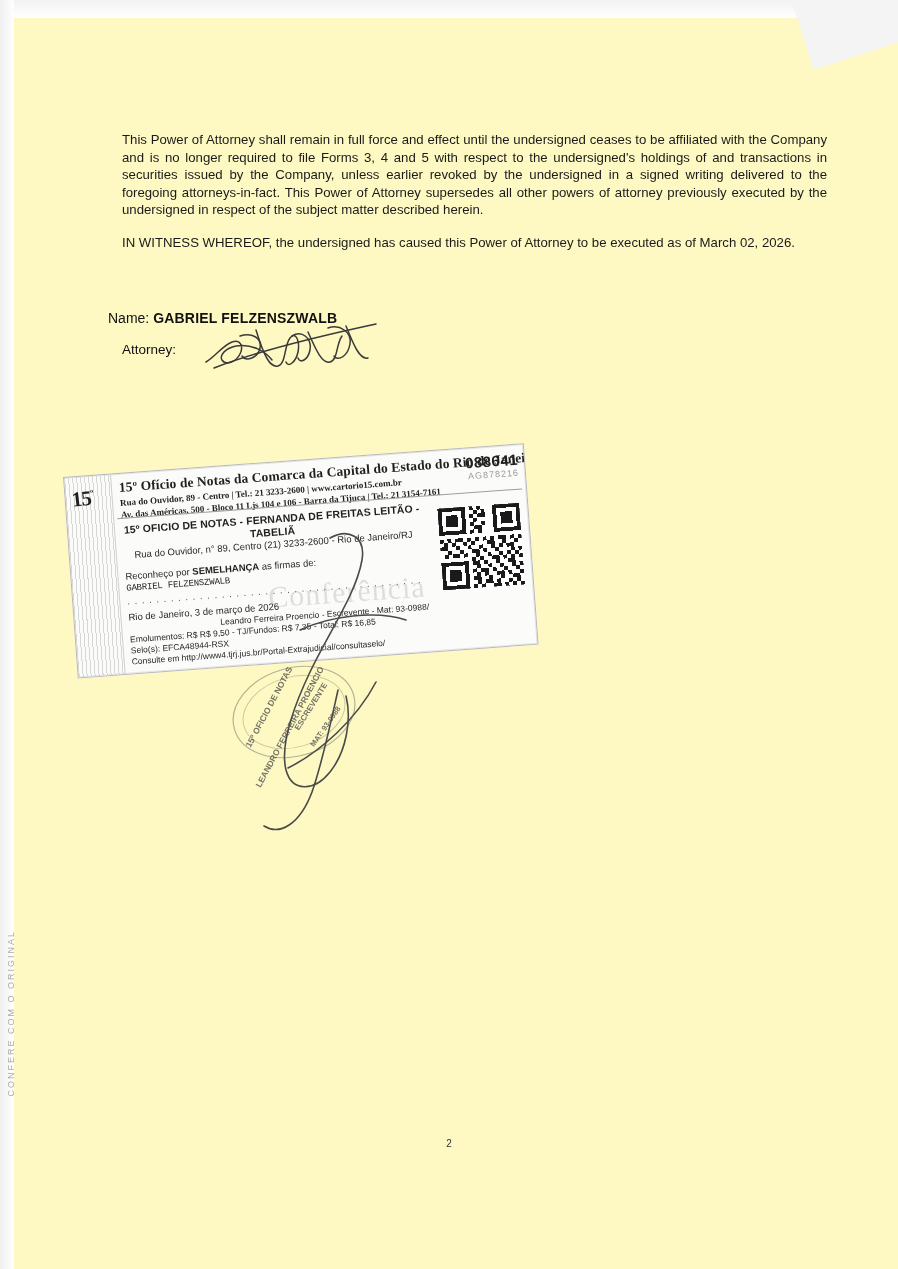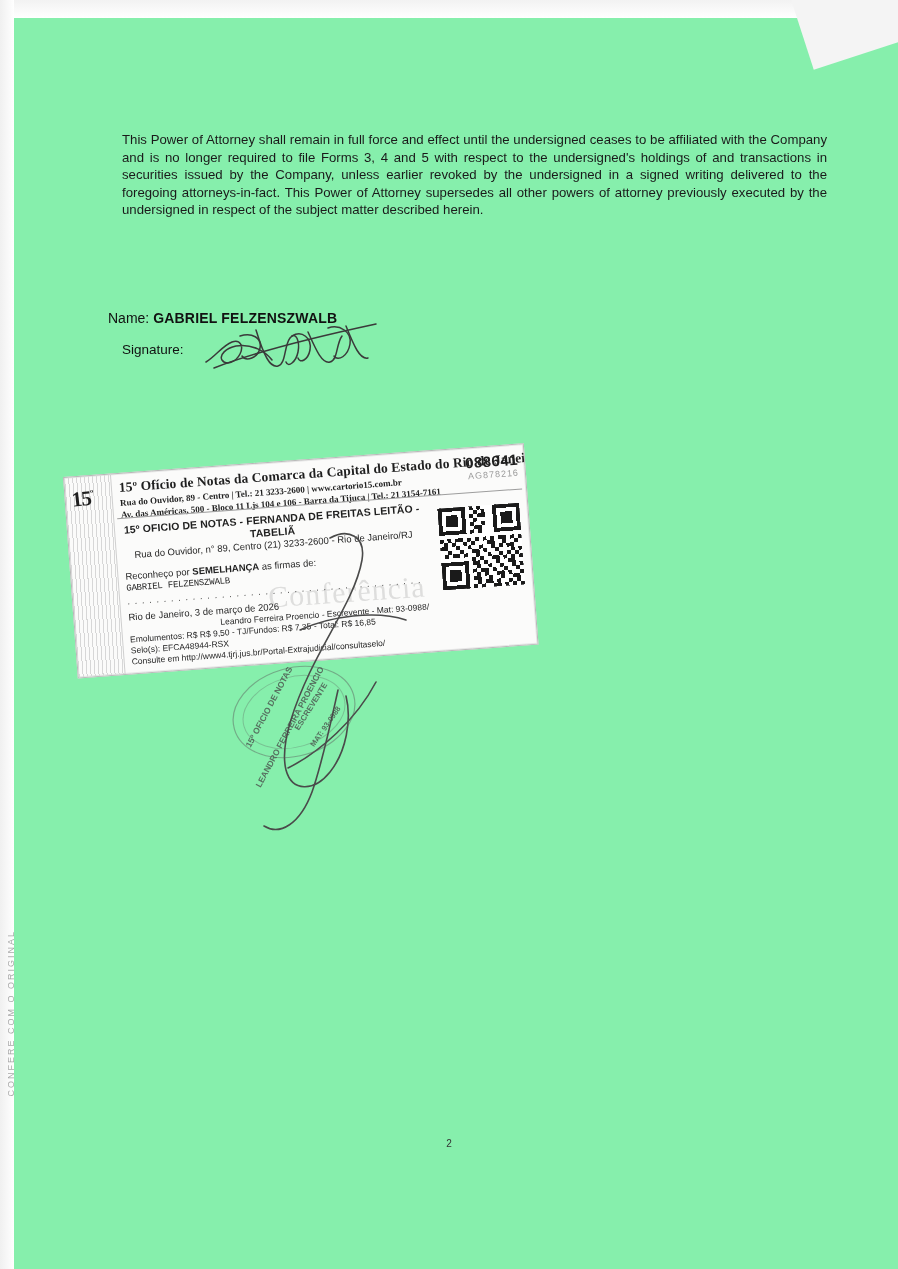--- a/index.html
+++ b/index.html
@@ -7,21 +7,21 @@
     padding: 0;
     background: #e8e8e8;
   }
   body {
     font-family: "Liberation Sans", sans-serif;
   }
   .page {
     position: relative;
     width: 898px;
     height: 1269px;
-    background: #86efac;
+    background: #fef9c3;
     overflow: hidden;
   }
   
   .scan-edge-top {
     position: absolute;
     top: 0; left: 0; right: 0;
     height: 18px;
     background: linear-gradient(180deg, #f2f2f2 0%, #ffffff 100%);
     pointer-events: none;
   }
@@ -294,28 +294,29 @@
 <body>
 
 <div class="page">
 
   <div class="scan-edge-top"></div>
   <div class="scan-edge-left"></div>
   <div class="scan-corner"></div>
 
   <div class="body-text">
     <p class="para">This Power of Attorney shall remain in full force and effect until the undersigned ceases to be affiliated with the Company and is no longer required to file Forms 3, 4 and 5 with respect to the undersigned's holdings of and transactions in securities issued by the Company, unless earlier revoked by the undersigned in a signed writing delivered to the foregoing attorneys-in-fact.  This Power of Attorney supersedes all other powers of attorney previously executed by the undersigned in respect of the subject matter described herein.</p>
+    <p class="para">IN WITNESS WHEREOF, the undersigned has caused this Power of Attorney to be executed as of March 02, 2026.</p>
   </div>
 
   <div class="name-line">
     <span class="name-label">Name:</span>
     <span class="name-value">GABRIEL FELZENSZWALB</span>
   </div>
 
-  <div class="signature-line">Signature:</div>
+  <div class="signature-line">Attorney:</div>
 
   <div class="sig-wrap">
     <svg width="200" height="70" viewBox="0 0 200 70">
       <g fill="none" stroke="#3a3a3a" stroke-width="1.5" stroke-linecap="round">
         <path d="M6 46 C16 40, 22 30, 32 26 C40 23, 44 30, 40 38 C36 46, 26 50, 22 44 C19 39, 26 32, 36 30 C52 27, 66 36, 72 44"></path>
         <path d="M40 20 C52 16, 62 22, 60 32 C58 42, 46 46, 42 40"></path>
         <path d="M56 14 C64 40, 70 52, 78 50 C86 48, 84 30, 90 22 C96 14, 100 26, 98 36 C96 46, 88 52, 86 46"></path>
         <path d="M92 20 C102 14, 112 22, 110 34 C108 44, 100 48, 98 42"></path>
         <path d="M108 16 C116 34, 122 48, 130 46 C138 44, 136 28, 142 20"></path>
         <path d="M128 12 C140 8, 152 16, 150 28 C148 40, 138 46, 134 40"></path>

